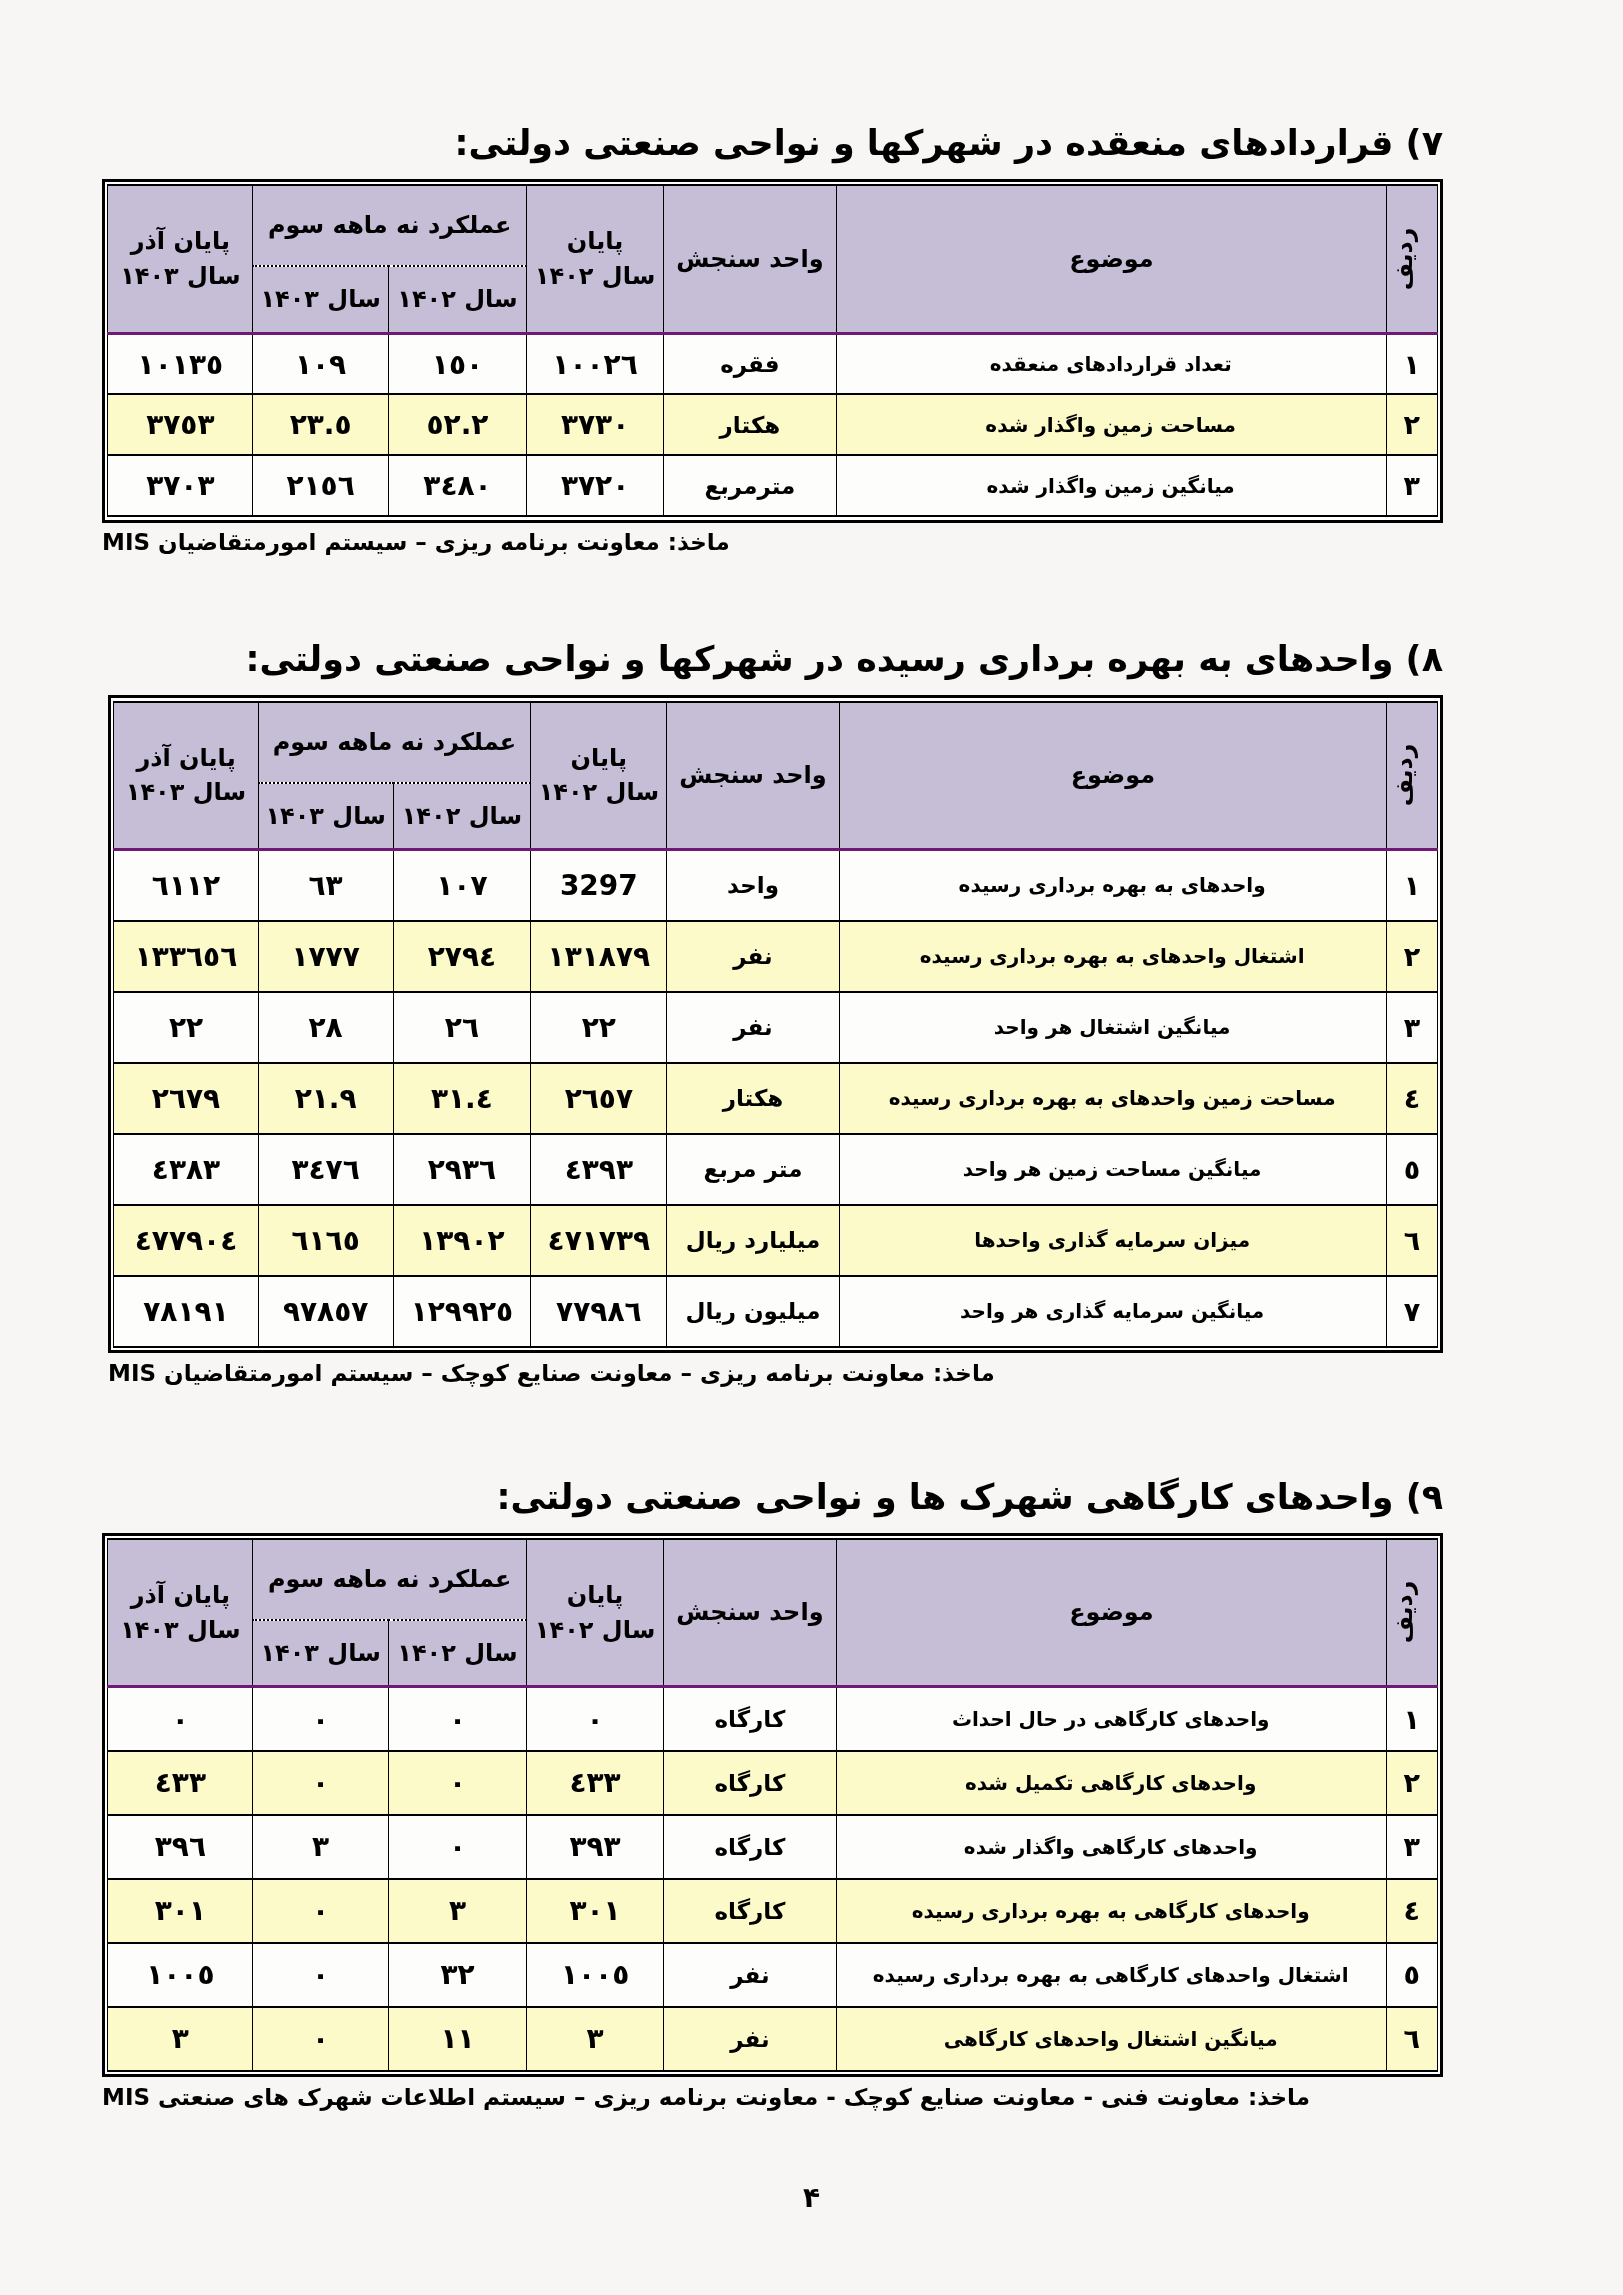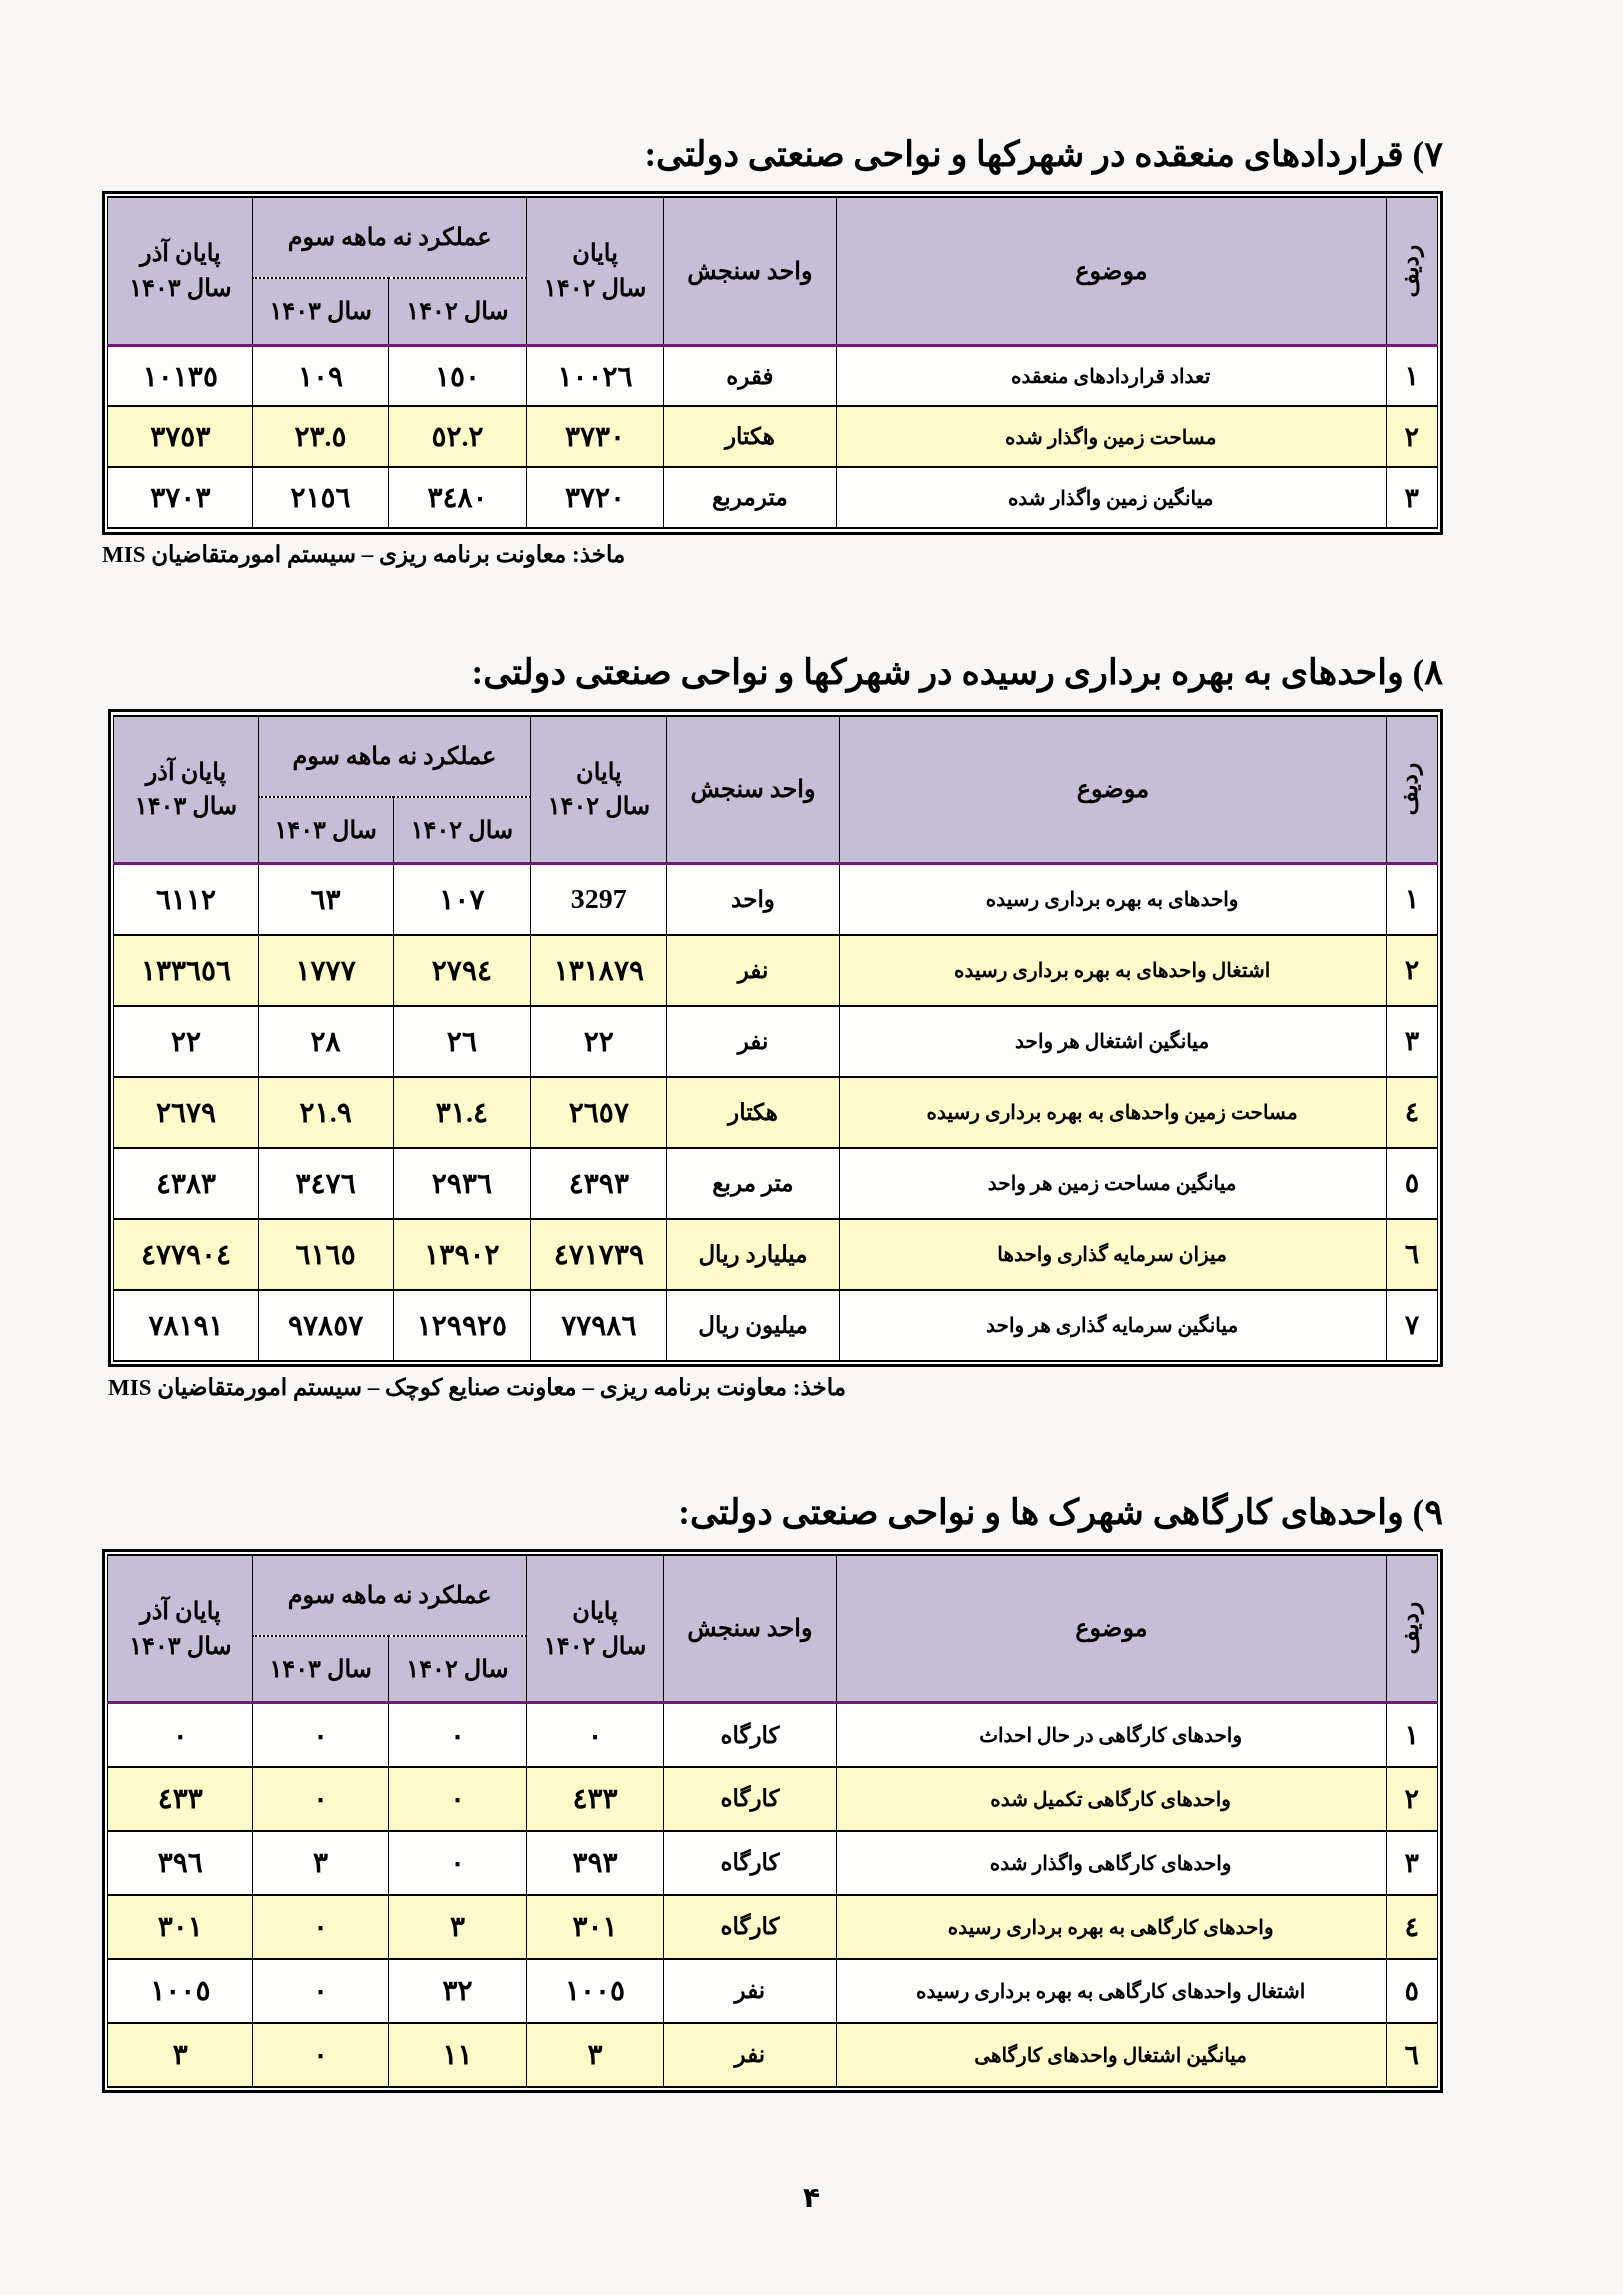--- a/index.html
+++ b/index.html
@@ -9,21 +9,21 @@
     background:#f7f6f4;
     font-family:"DejaVu Sans", sans-serif;
     color:#000;
   }
   .page {
     position:relative;
     width:1623px; height:2295px;
     direction:rtl;
     overflow:hidden;
   }
-  .content { padding:15px 180px 0 102px;font-family:Liberation Serif, serif; }
+  .content { padding:4px 180px 0 102px; }
 
   .section-title {
     font-size:35px;
     font-weight:700;
     margin:0 0 16px 0;
     text-align:right;
     letter-spacing:0;
   }
   .sec7 { padding-top:119px; }
   .sec8 { padding-top:84px;margin-left:6px; }
@@ -367,19 +367,20 @@
               <td class="td-subject">میانگین اشتغال واحدهای کارگاهی</td>
               <td class="td-unit">نفر</td>
               <td class="td-num">٣</td>
               <td class="td-num">١١</td>
               <td class="td-num">٠</td>
               <td class="td-num">٣</td>
             </tr>
           </tbody>
         </table>
       </div>
+      <div class="source">ماخذ: معاونت فنی - معاونت صنایع کوچک - معاونت برنامه ریزی  –  سیستم اطلاعات شهرک های صنعتی MIS</div>
     </section>
 
   </div>
 
   <div class="page-number">۴</div>
 </div>
 
 
 </body></html>

